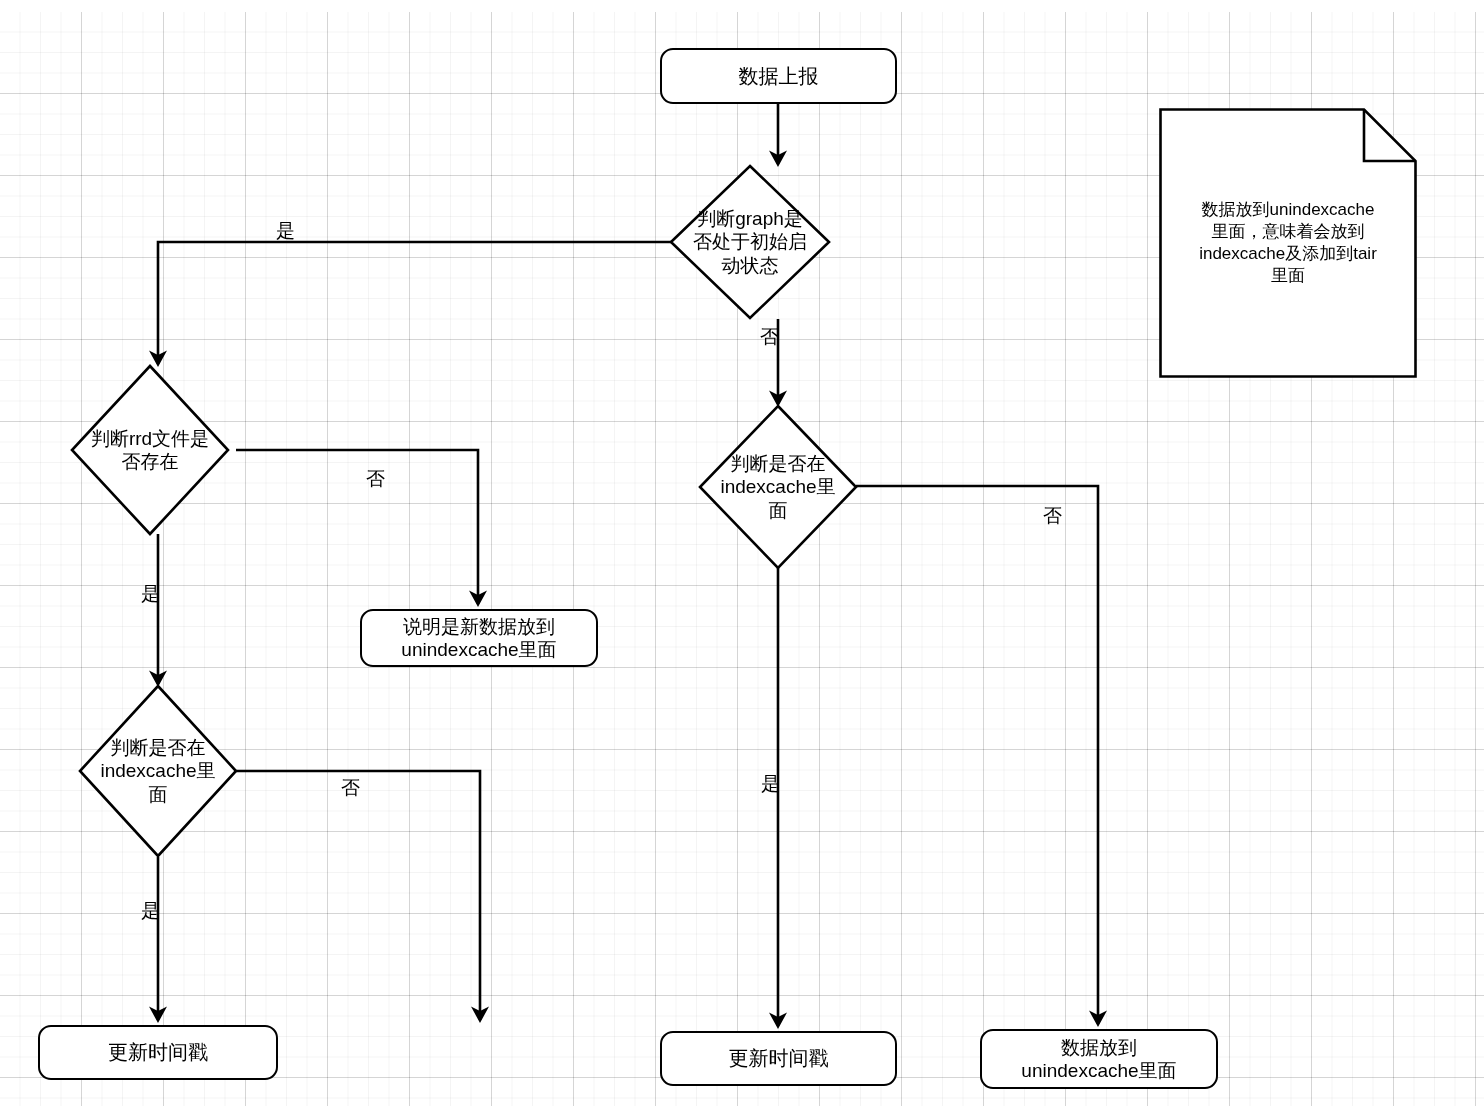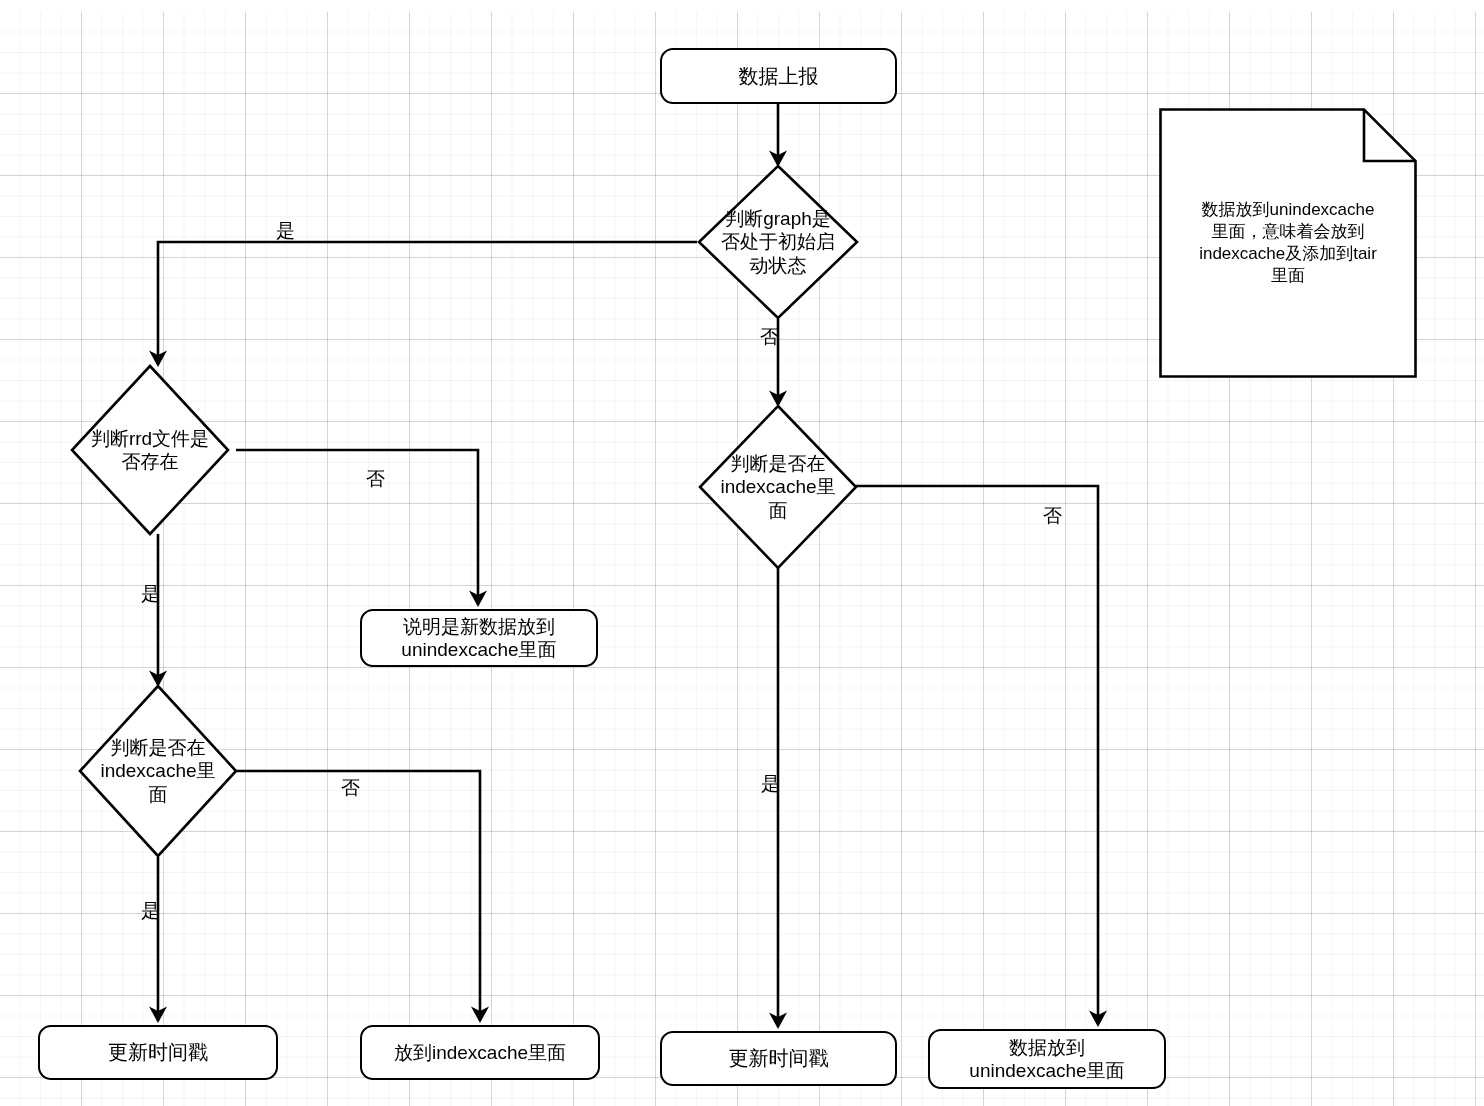--- a/index.html
+++ b/index.html
@@ -132,21 +132,21 @@
 
     <path d="M 856 474 L 1098 474 L 1098 1012" stroke="#000000" stroke-width="2.6" fill="none" marker-end="url(#arrow)"></path>
 
     <path d="M 778 556 L 778 1014" stroke="#000000" stroke-width="2.6" fill="none" marker-end="url(#arrow)"></path>
   </svg>
 
   <div class="node terminal" style="left:660px; top:36px; width:237px; height:56px;">
     <span>数据上报</span>
   </div>
 
-  <div class="diamond-wrap" style="left:697px; top:152px; width:162px; height:156px;">
+  <div class="diamond-wrap" style="left:669px; top:152px; width:162px; height:156px;">
     <svg width="162" height="156" viewBox="0 0 162 156" xmlns="http://www.w3.org/2000/svg">
       <polygon points="81,2 160,78 81,154 2,78" fill="#ffffff" stroke="#000000" stroke-width="2.6"></polygon>
     </svg>
     <div class="diamond-label">判断graph是
 否处于初始启
 动状态</div>
   </div>
 
   <div class="diamond-wrap" style="left:70px; top:352px; width:160px; height:172px;">
     <svg width="160" height="172" viewBox="0 0 160 172" xmlns="http://www.w3.org/2000/svg">
@@ -176,29 +176,26 @@
 
   <div class="node terminal" style="left:360px; top:597px; width:238px; height:58px; font-size:19px;">
     <span>说明是新数据放到
 unindexcache里面</span>
   </div>
 
   <div class="node terminal" style="left:38px; top:1013px; width:240px; height:55px;">
     <span>更新时间戳</span>
   </div>
 
-  <div class="node terminal" style="left:360px; top:1013px; width:240px; height:55px; font-size:19px;">
-    <span>放到indexcache里面</span>
-  </div>
 
   <div class="node terminal" style="left:660px; top:1019px; width:237px; height:55px;">
     <span>更新时间戳</span>
   </div>
 
-  <div class="node terminal" style="left:928px; top:1017px; width:238px; height:60px; font-size:19px;">
+  <div class="node terminal" style="left:980px; top:1017px; width:238px; height:60px; font-size:19px;">
     <span>数据放到
 unindexcache里面</span>
   </div>
 
   <div class="note" style="left:1159px; top:96px; width:258px; height:270px;">
     <svg width="258" height="270" viewBox="0 0 258 270" xmlns="http://www.w3.org/2000/svg">
       <path d="M 1.5 1.5 L 205 1.5 L 256.5 53 L 256.5 268.5 L 1.5 268.5 Z" fill="#ffffff" stroke="#000000" stroke-width="2.6" stroke-linejoin="miter"></path>
       <path d="M 205 1.5 L 205 53 L 256.5 53" fill="none" stroke="#000000" stroke-width="2.6"></path>
     </svg>
     <div class="note-text">数据放到unindexcache

